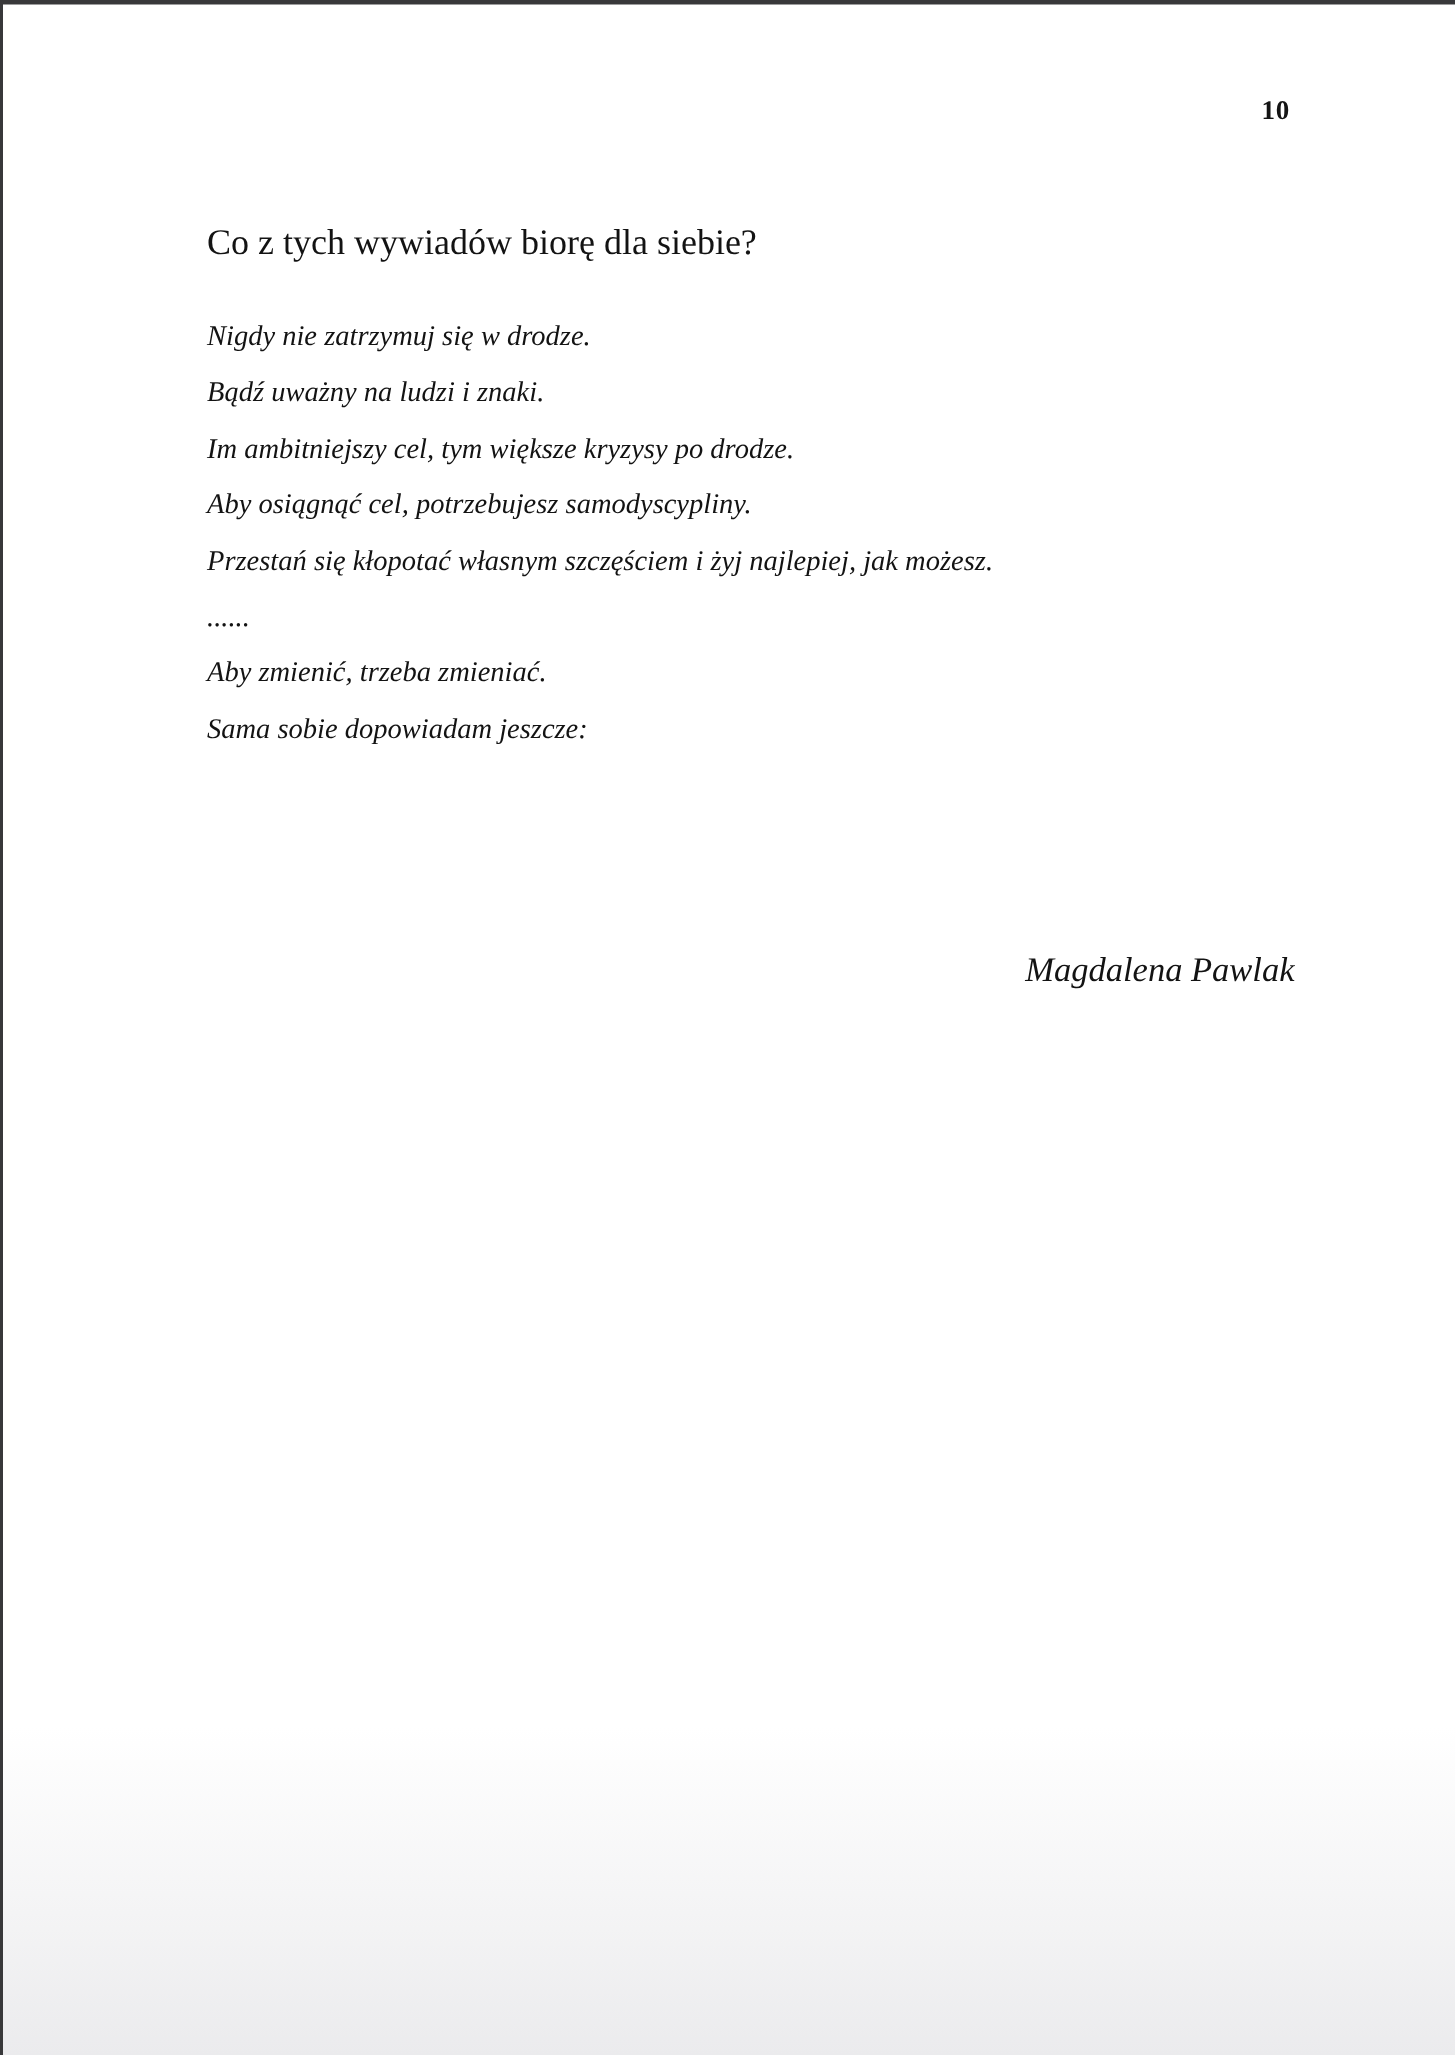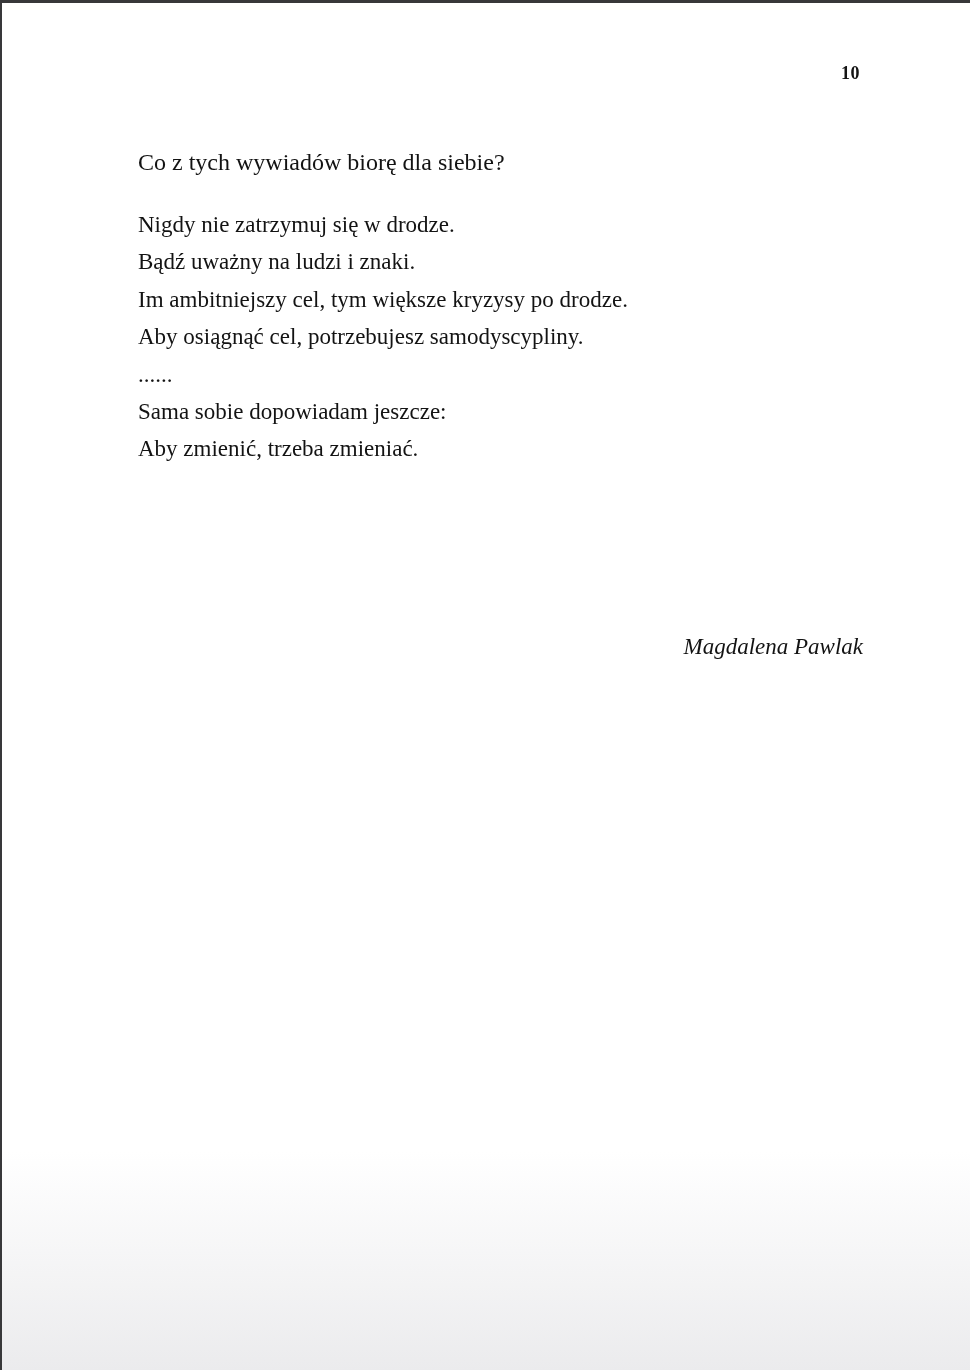--- a/index.html
+++ b/index.html
@@ -41,24 +41,25 @@
     color: #131313;
     margin-top: 16px;
   }
   .quote-block {
     position: absolute;
     left: 136px;
     top: 203px;
     right: 90px;
   }
   .quote-line {
-    font-size: 23px;
+    font-size: 19px;
     line-height: 37.4px;
     color: #131313;
     white-space: nowrap;
+    font-style: italic;
   }
   .signature {
     position: absolute;
     top: 615px;
     right: 107px;
     font-size: 23px;
     font-style: italic;
     color: #131313;
     margin-top: 16px;
   }
@@ -71,21 +72,22 @@
 
     <div class="page-number">10</div>
 
     <div class="heading">Co z tych wywiadów biorę dla siebie?</div>
 
     <div class="quote-block">
       <div class="quote-line">Nigdy nie zatrzymuj się w drodze.</div>
       <div class="quote-line">Bądź uważny na ludzi i znaki.</div>
       <div class="quote-line">Im ambitniejszy cel, tym większe kryzysy po drodze.</div>
       <div class="quote-line">Aby osiągnąć cel, potrzebujesz samodyscypliny.</div>
+      <div class="quote-line">Przestań się kłopotać własnym szczęściem i żyj najlepiej, jak możesz.</div>
       <div class="quote-line">......</div>
+      <div class="quote-line">Aby zmienić, trzeba zmieniać.</div>
       <div class="quote-line">Sama sobie dopowiadam jeszcze:</div>
-      <div class="quote-line">Aby zmienić, trzeba zmieniać.</div>
     </div>
 
     <div class="signature">Magdalena Pawlak</div>
 
   </div>
 </div>
 
 </body></html>

